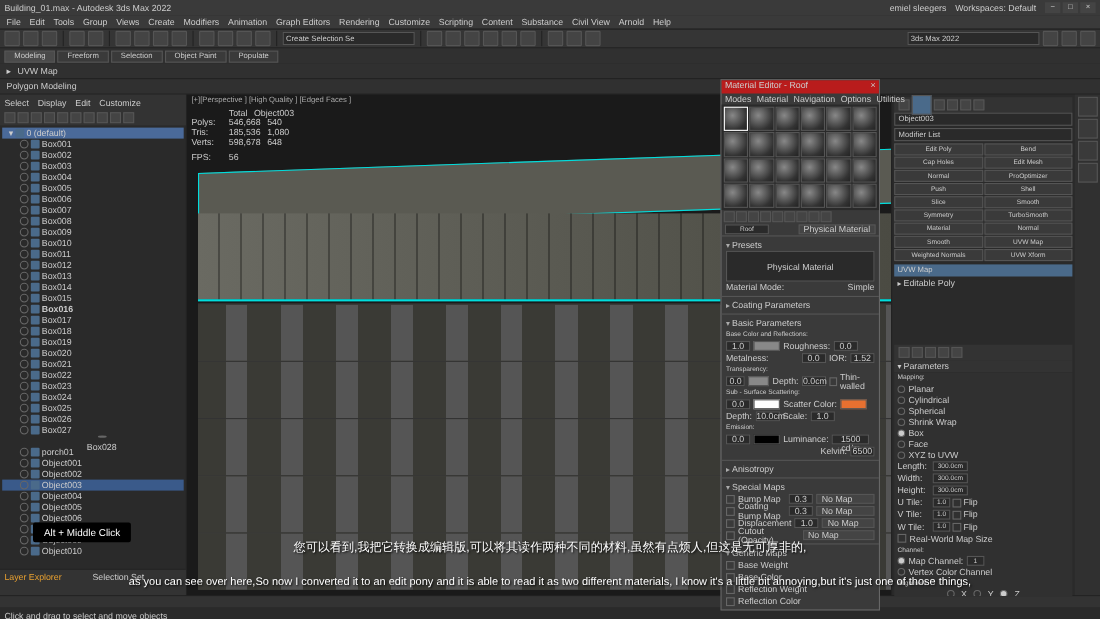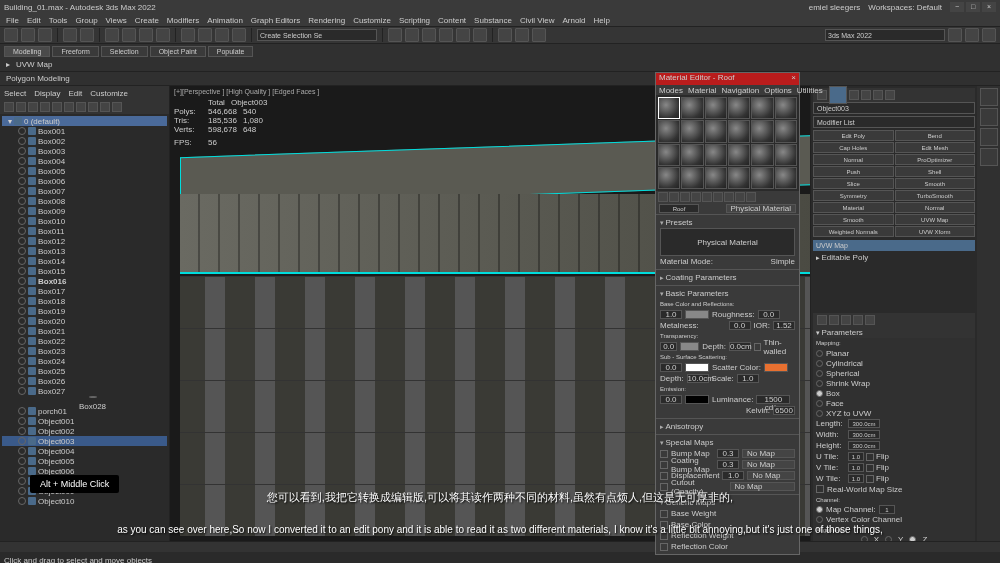--- a/index.html
+++ b/index.html
@@ -385,20 +385,27 @@
           <div class="eye"></div>
           <div class="node-icon"></div>
           <span>Object009</span>
         </div>
         <div class="tree-row" style="padding-left: 16px;">
           <div class="eye"></div>
           <div class="node-icon"></div>
           <span>Object010</span>
         </div>
       </div>
+    <div class="left-foot">
+      <div class="layer-row">
+          <span class="orange">Layer Explorer</span>
+          <div style="width:20px"></div>
+          <span>Selection Set</span>
+        </div>
+    </div>
   </div>
 
   <div class="viewport">
     <div class="vp-label">[+][Perspective ] [High Quality ] [Edged Faces ]</div>
     <div class="vp-stats">
       <div class="stats-row">
           <span></span>
           <span>Total</span>
           <span>Object003</span>
         </div>

